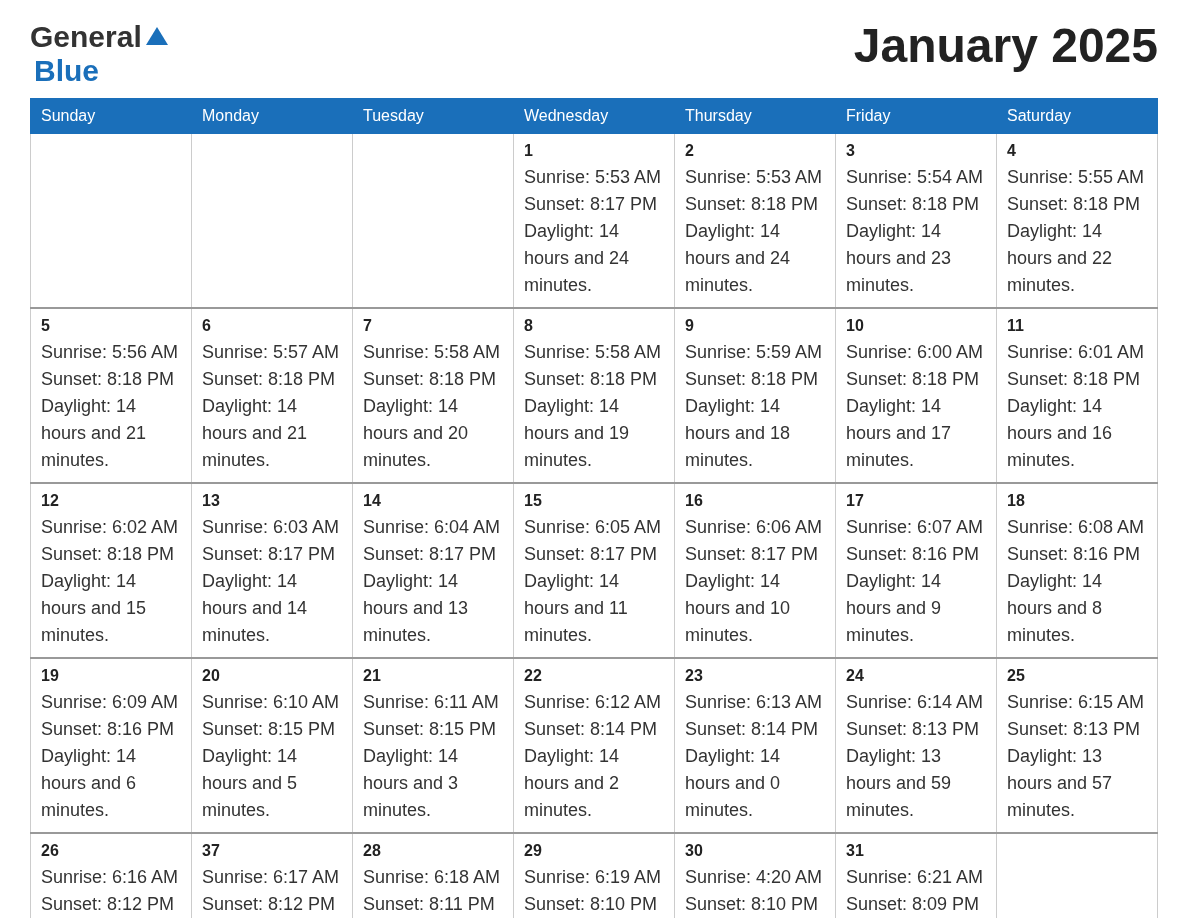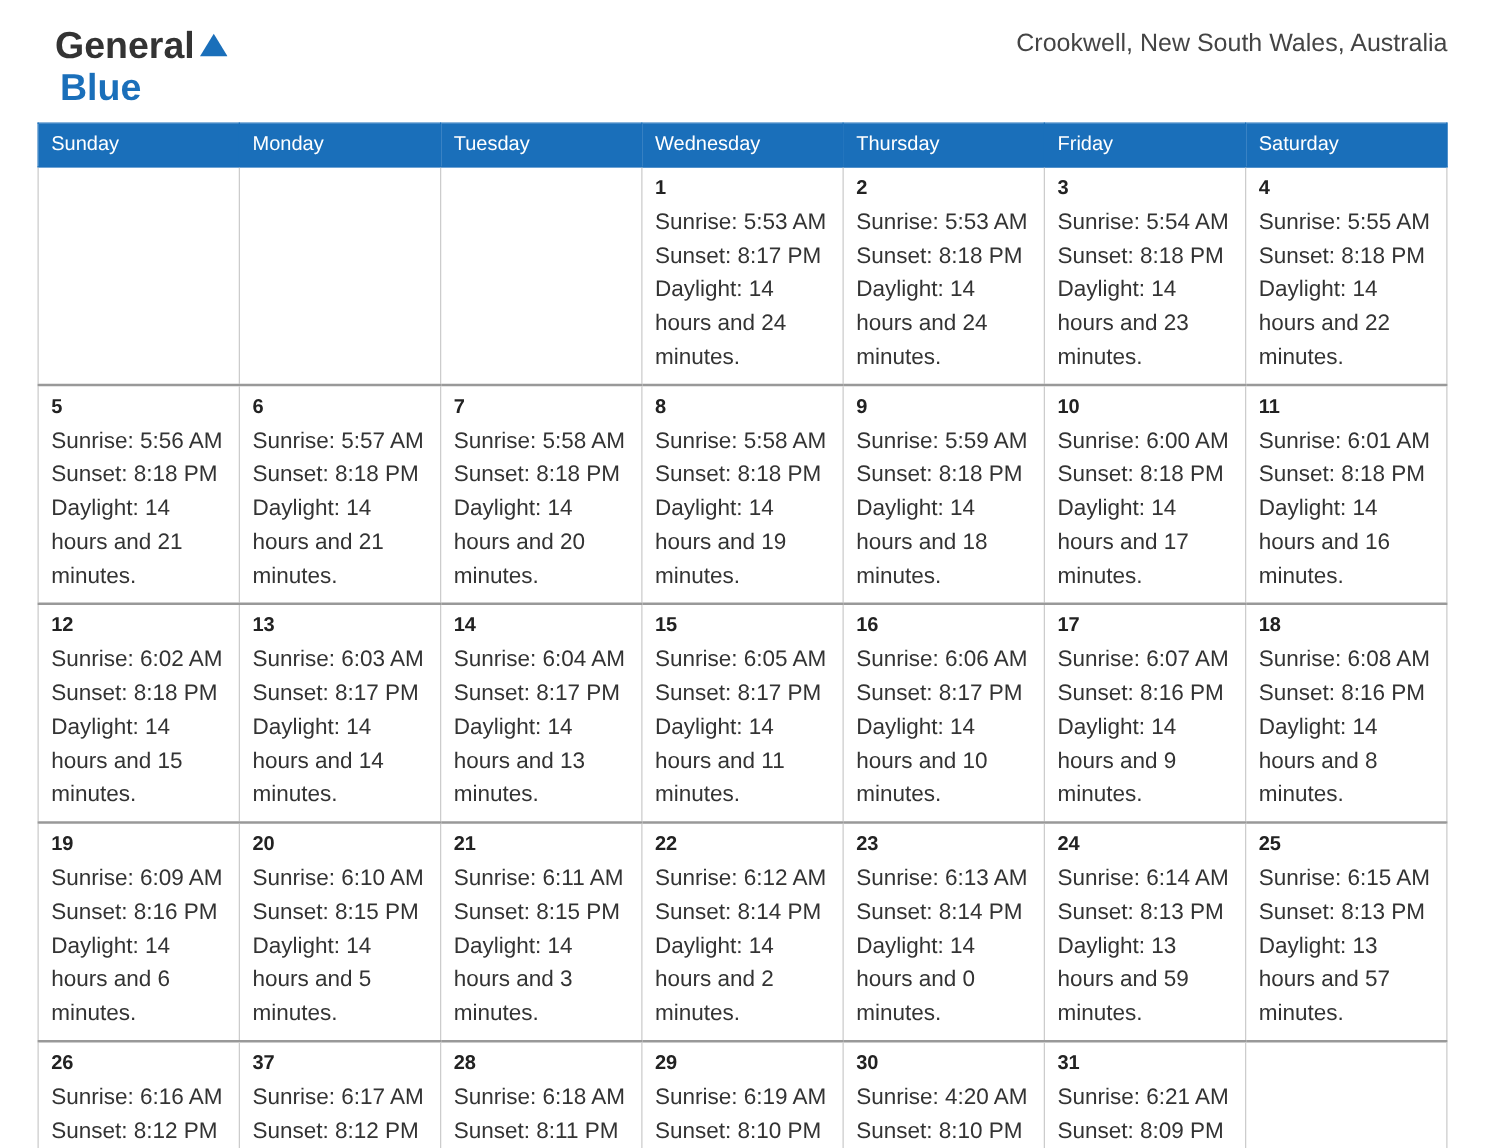--- a/index.html
+++ b/index.html
@@ -71,21 +71,20 @@
       color: #333;
       line-height: 1.5;
     }
     .empty-cell {
       background: #fff;
     }
     .logo-wrapper {
       display: flex;
       flex-direction: column;
       align-items: flex-start;
-      margin-left: 14px;
     }
     .logo-top-line {
       display: flex;
       align-items: center;
     }
     .logo-bottom-line {
       display: flex;
       align-items: flex-start;
       margin-left: 2px;
     }
@@ -101,21 +100,21 @@
         <svg width="22" height="22" viewBox="0 0 22 22">
           <polygon points="11,2 22,20 0,20" fill="#1a6fba"></polygon>
         </svg>
       </div>
     </div>
     <div class="logo-bottom-line">
       <span style="font-size:30px;font-weight:bold;color:#1a6fba;margin-left:2px;">Blue</span>
     </div>
   </div>
   <div class="title-area">
-    <div class="subtitle">Crookwell, New South Wales, Australia</div>
+    <div class="main-title">January 2025</div>
   </div>
 </div>
 
 <table class="calendar-table">
   <thead>
     <tr>
     <th>Sunday</th>
         <th>Monday</th>
         <th>Tuesday</th>
         <th>Wednesday</th>

